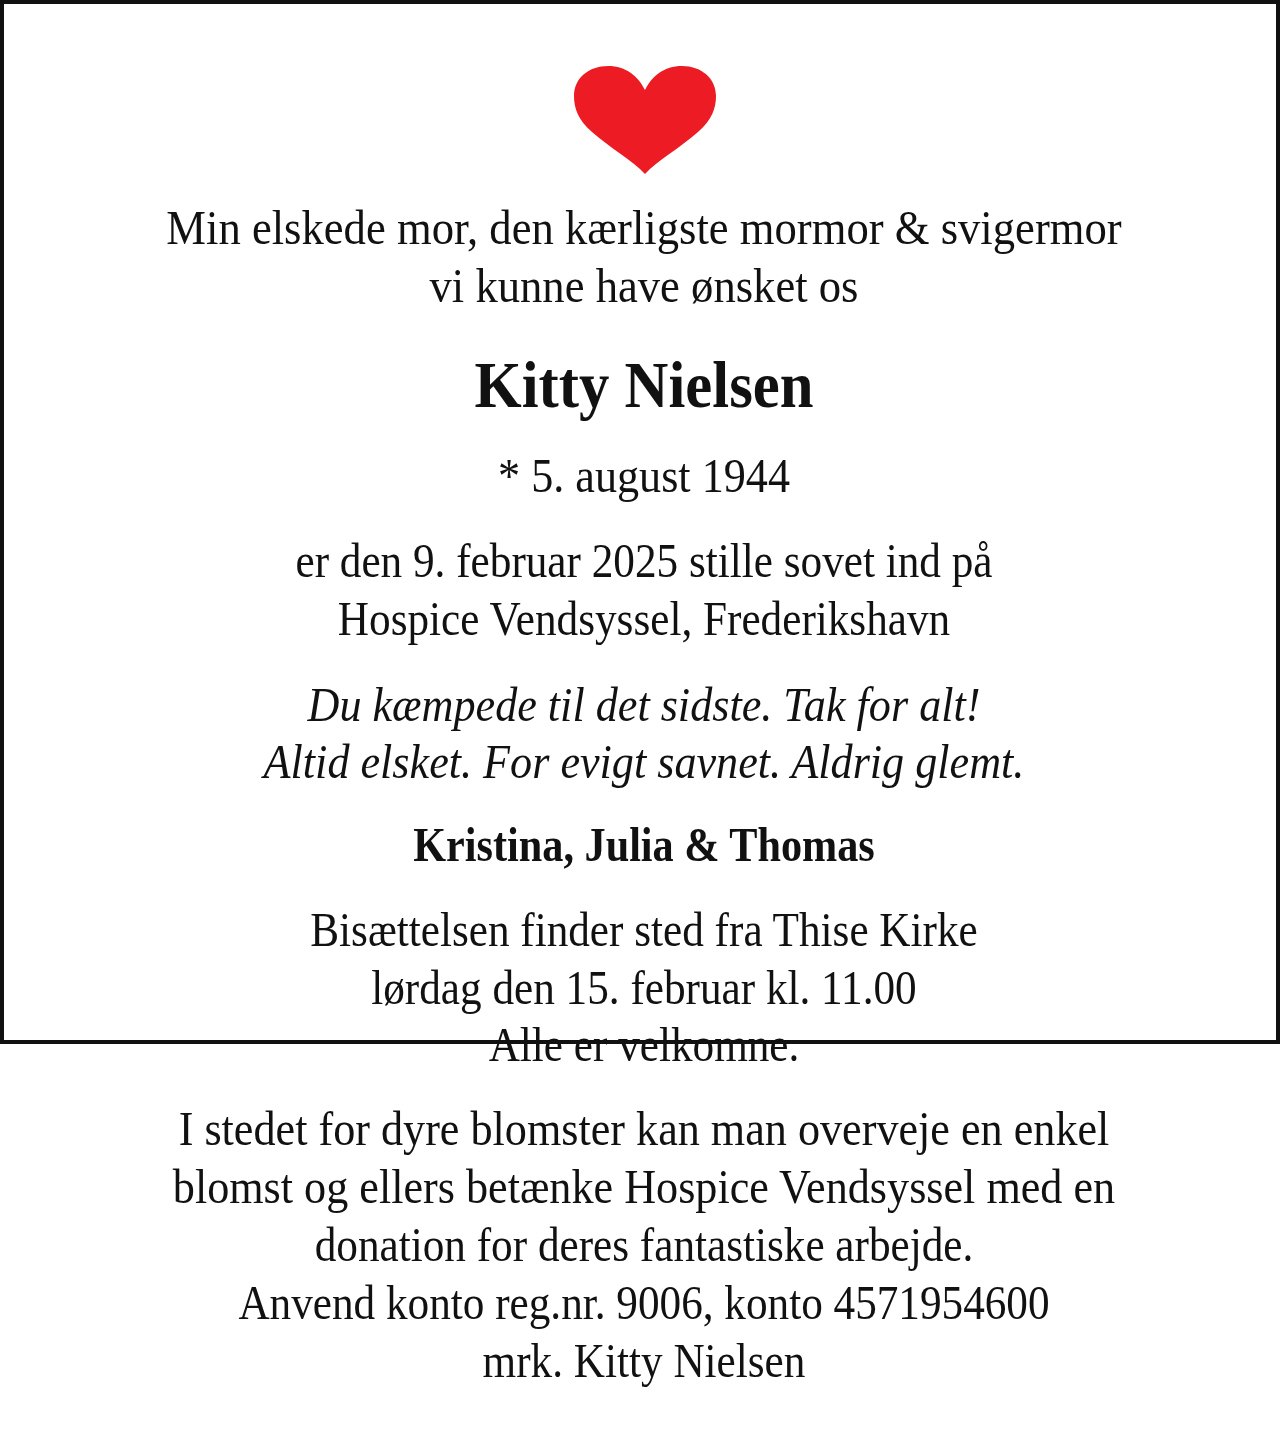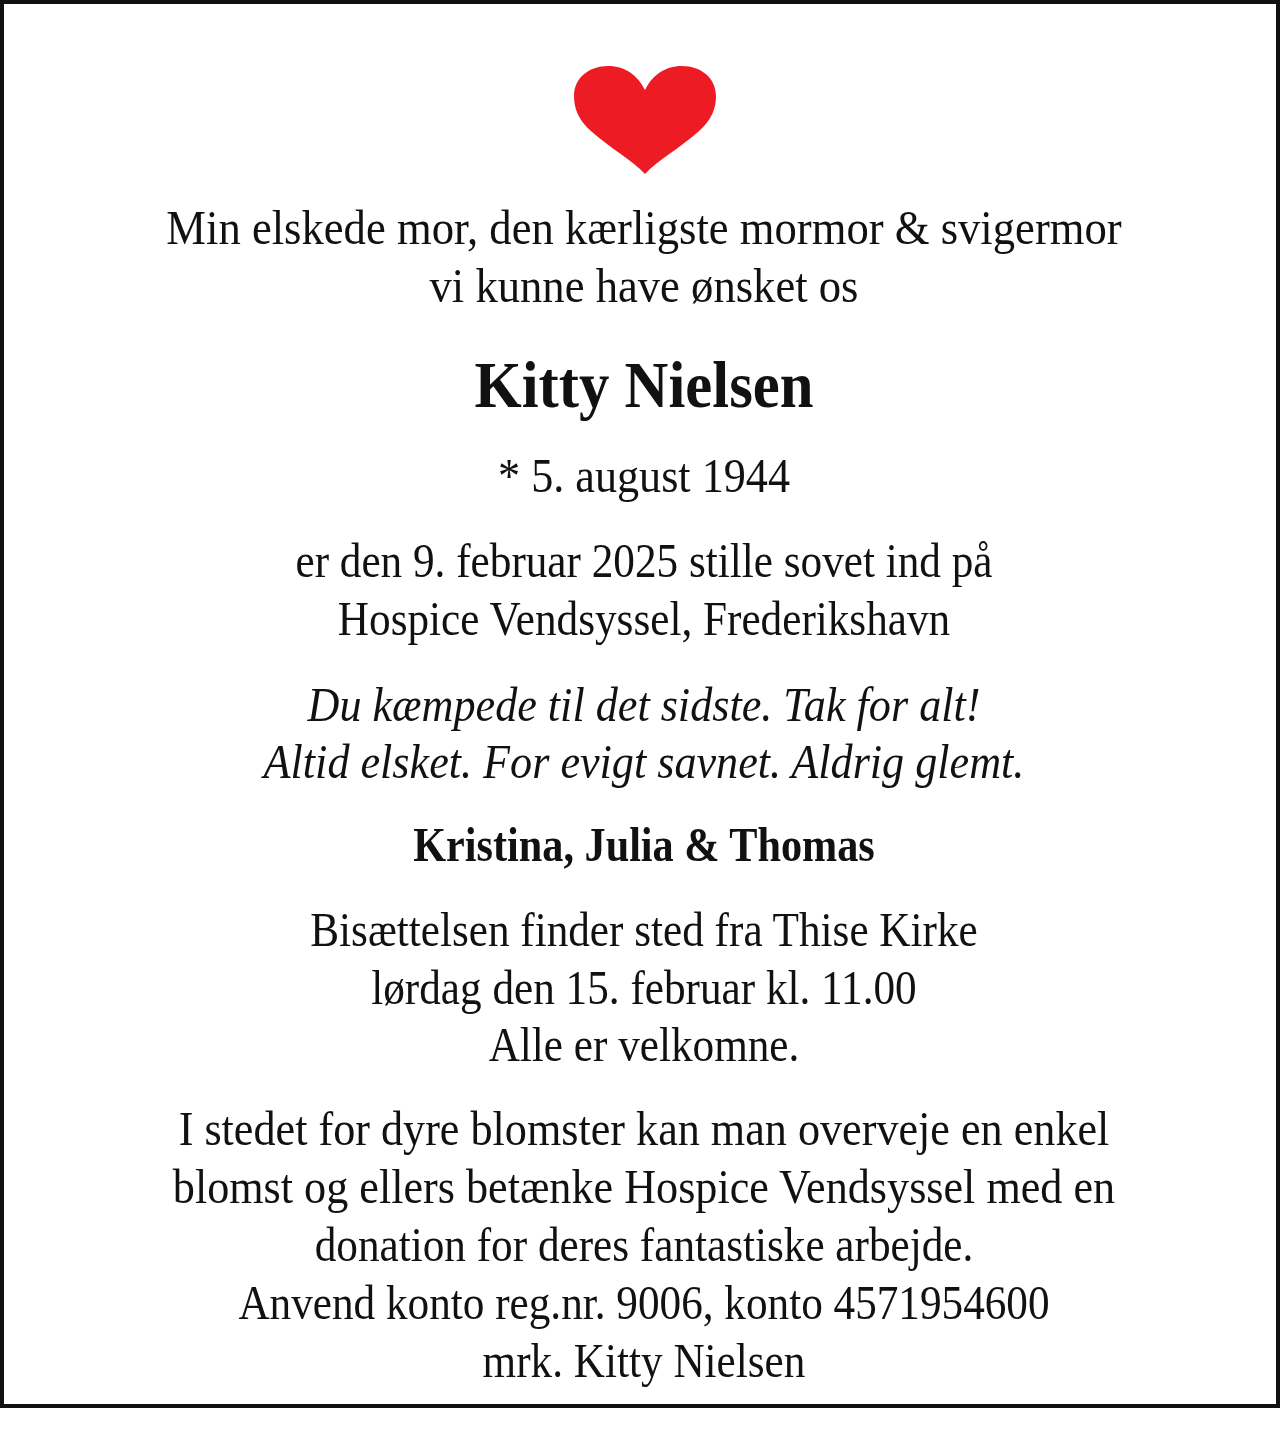--- a/index.html
+++ b/index.html
@@ -1,18 +1,18 @@
 <!DOCTYPE html>
 <html><head>
 <meta charset="utf-8">
 <style>
   html, body { margin: 0; padding: 0; background: #ffffff; }
   body { width: 1280px; height: 1445px; position: relative; overflow: hidden; }
   .frame {
-    position: absolute; left: 0; top: 0; width: 1280px; height: 1408px;
+    position: absolute; left: 0; top: 0; width: 1280px; height: 1044px;
     box-sizing: border-box; border: 4px solid #111111; background: #ffffff; text-decoration: underline;
   }
   .heart {
     position: absolute; left: 568px; top: 60px; width: 146px; height: 112px;
   }
   .line {
     position: absolute; left: 0; width: 1280px; text-align: center;
     font-family: "Liberation Serif", "DejaVu Serif", serif;
     color: #111111; white-space: nowrap;
     transform-origin: 640px 50%;

